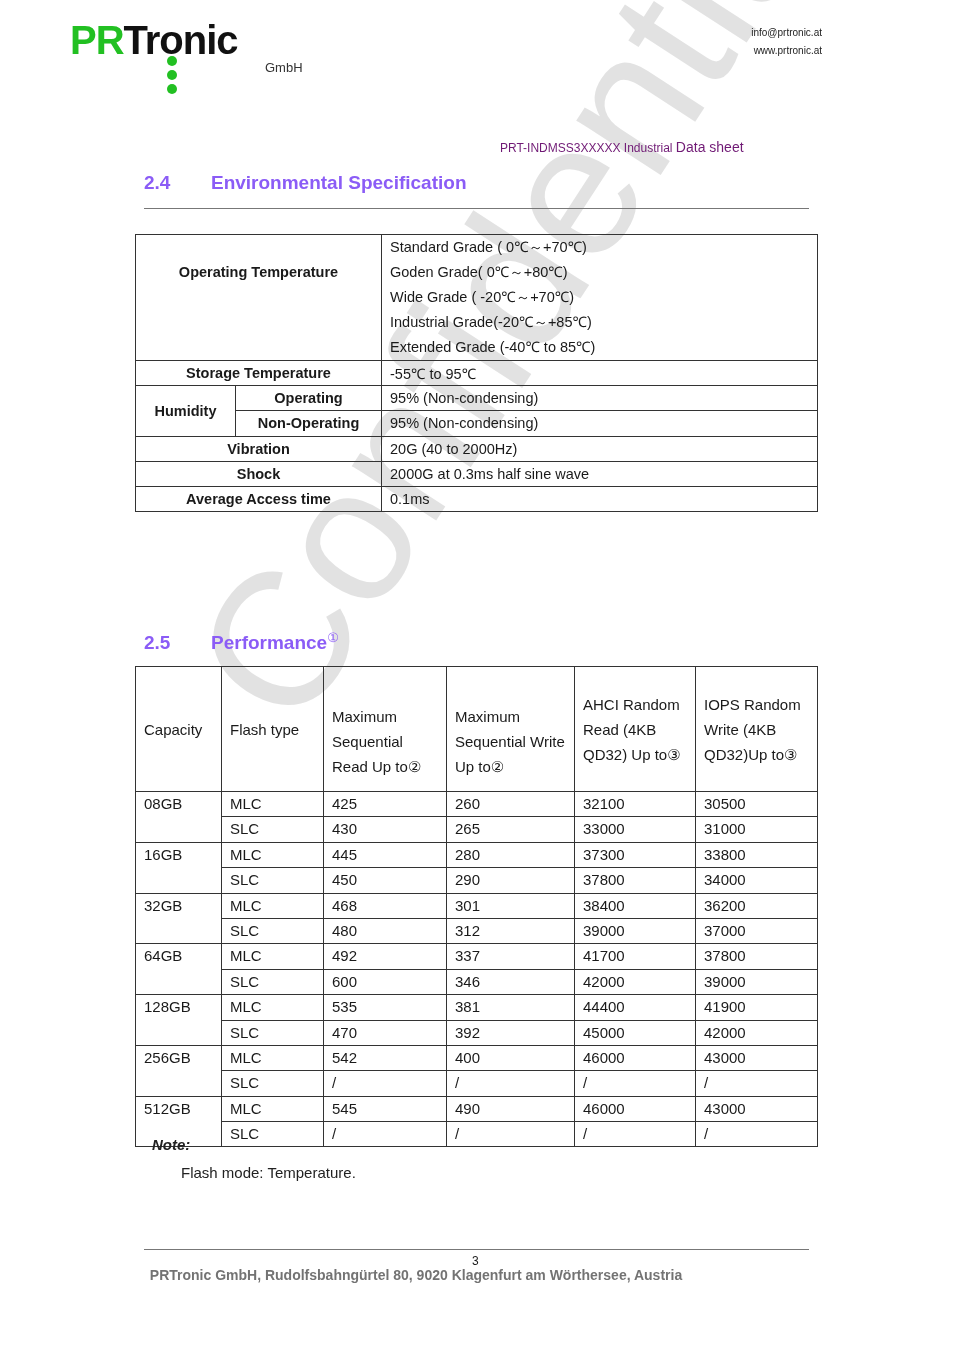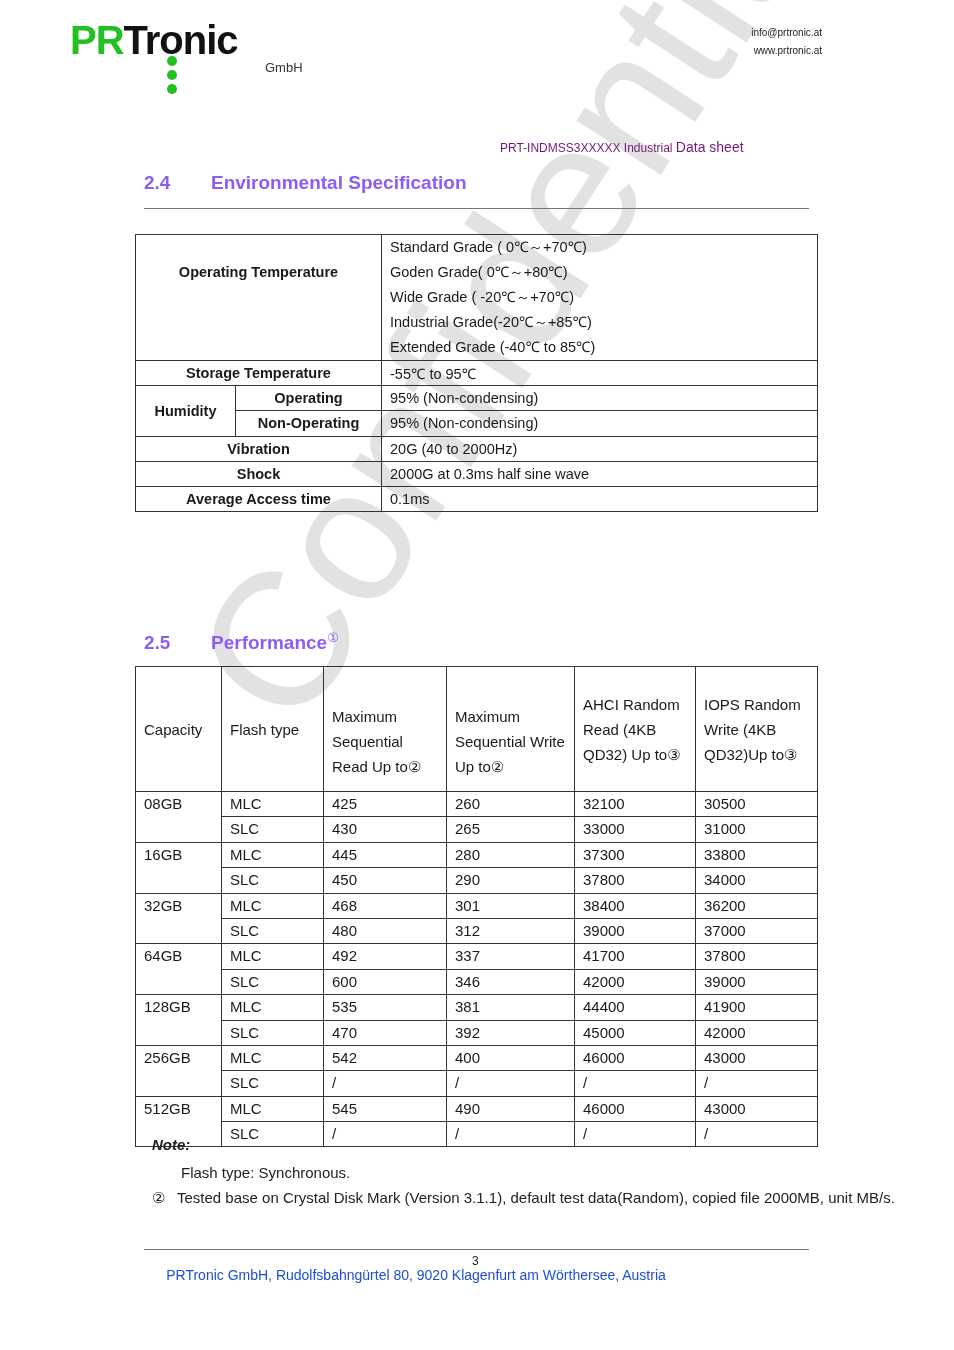--- a/index.html
+++ b/index.html
@@ -55,21 +55,21 @@
   .perf-table td { height: 24.4px; line-height: 24px; }
 
   .notes { left: 152px; top: 1136px; font-family: "Liberation Sans", sans-serif; font-size: 15px; color: #222; }
   .notes .note-title { font-style: italic; font-weight: bold; margin-bottom: 11px; }
   .notes .row { height: 25px; }
   .notes .mk { display: inline-block; width: 25px; }
   .notes .indent { padding-left: 29px; }
 
   .footer-rule { left: 144px; top: 1249px; width: 665px; border-top: 1.5px solid #777; }
   .page-num { left: 472px; top: 1254px; font-family: "Liberation Sans", sans-serif; font-size: 12px; }
-  .footer { left: 0; width: 832px; top: 1267px; text-align: center; font-family: "Liberation Sans", sans-serif; font-size: 14px; color: #1d4ed8; }
+  .footer { left: 0; width: 832px; top: 1267px; text-align: center; font-family: "Liberation Sans", sans-serif; font-size: 14px; color: #737373; font-weight: bold; }
 
   .watermark {
     left: 150px; top: 640px; white-space: nowrap;
     font-family: "Liberation Sans", sans-serif; font-size: 190px; color: rgba(150,150,150,0.28);
     transform: rotate(-57deg); transform-origin: left top; pointer-events: none;
   }
 </style>
 </head>
 <body>
 
@@ -270,19 +270,18 @@
         <td>/</td>
         <td>/</td>
         <td>/</td>
         <td>/</td>
       </tr>
     </tbody>
 </table>
 
 <div class="abs notes">
   <div class="note-title">Note:</div>
-  <div class="row indent"><span>Flash type: Synchronous.</span></div>
-  <div class="row"><span class="mk">②</span><span>Tested base on Crystal Disk Mark (Version 3.1.1), default test data(Random), copied file 2000MB, unit MB/s.</span></div>
+  <div class="row indent"><span>Flash mode: Temperature.</span></div>
 </div>
 
 <div class="abs footer-rule"></div>
 <div class="abs page-num">3</div>
 <div class="abs footer">PRTronic GmbH, Rudolfsbahngürtel 80, 9020 Klagenfurt am Wörthersee, Austria</div>
 
 </body></html>

